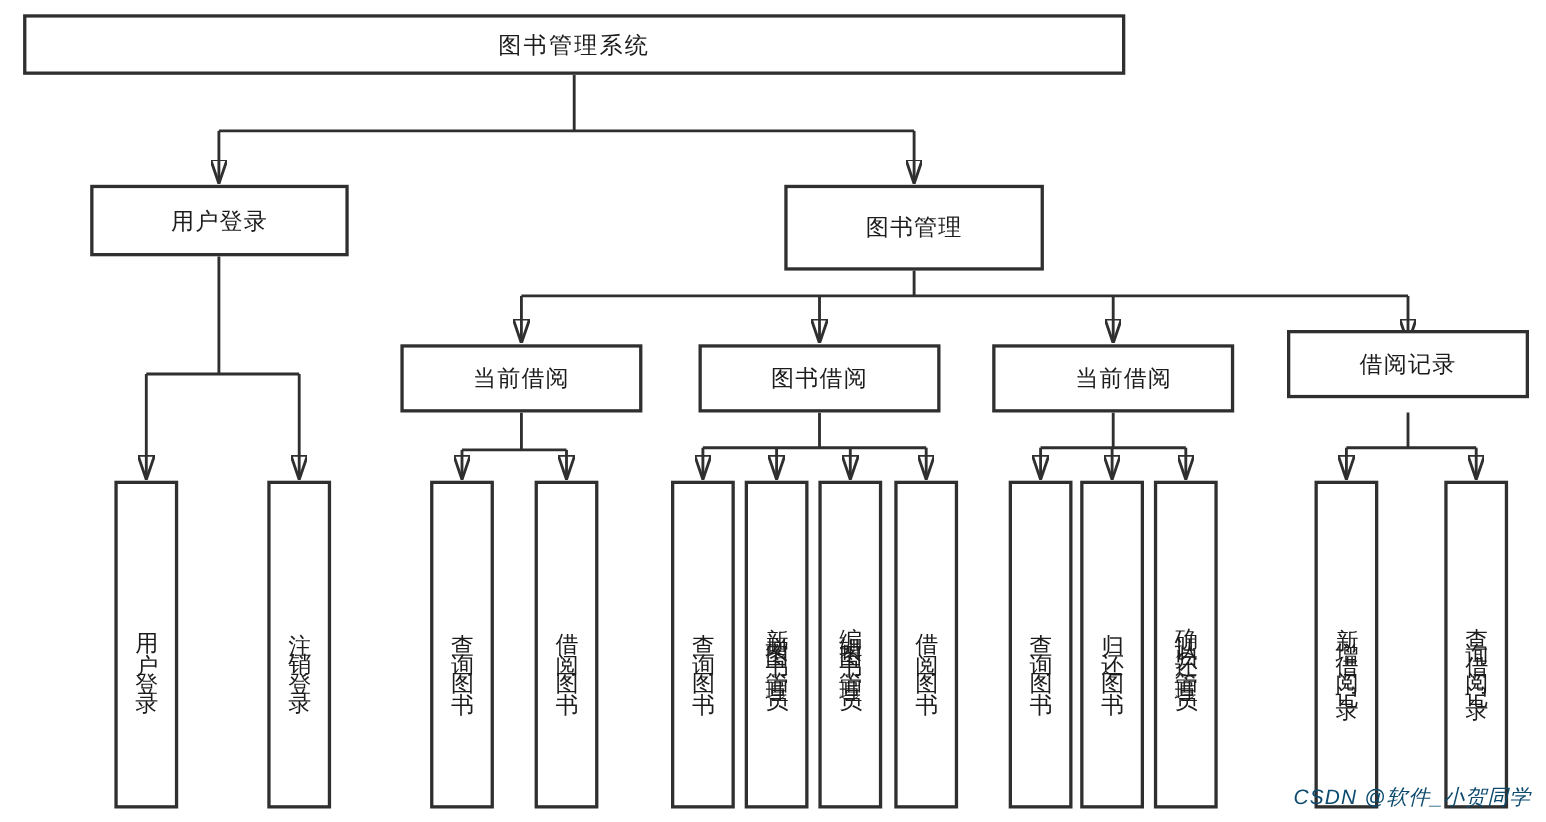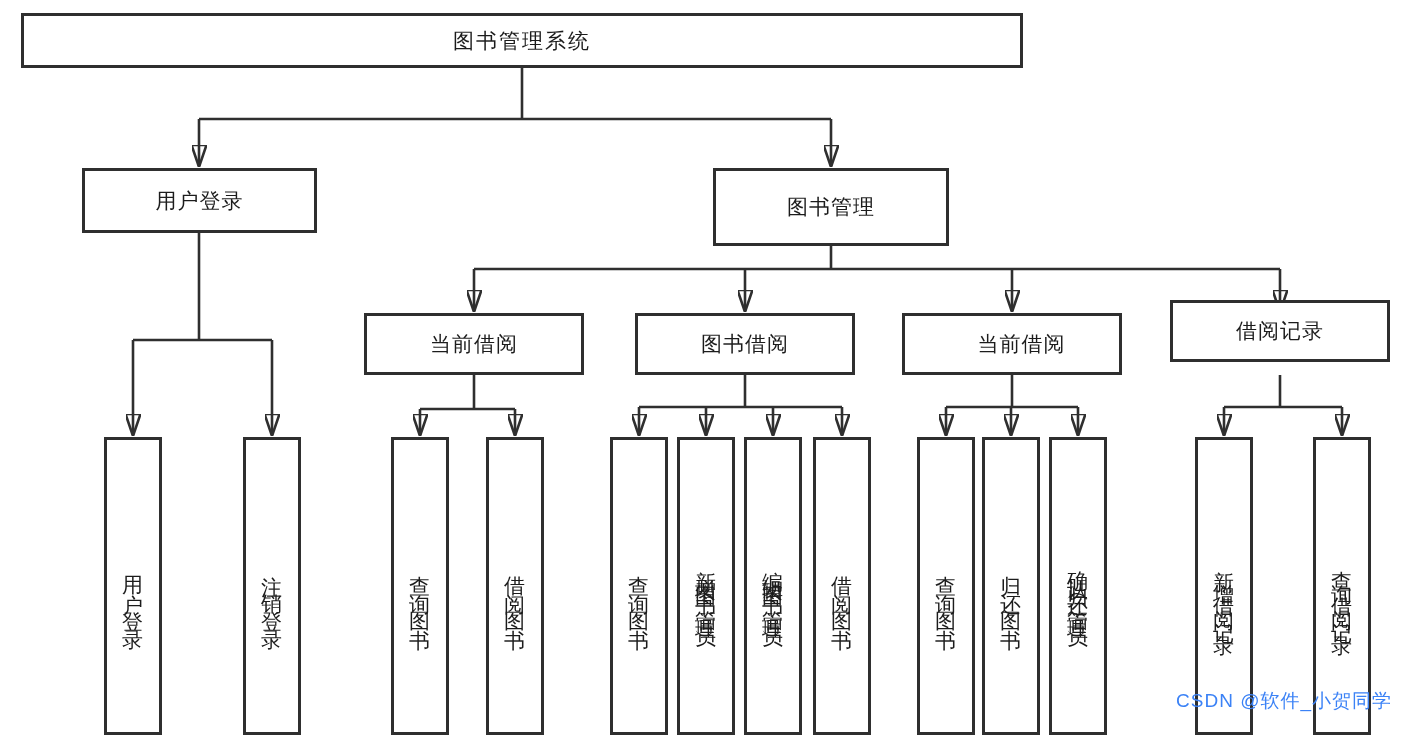--- a/index.html
+++ b/index.html
@@ -43,26 +43,27 @@
     text-orientation: mixed;
     font-size: 21px;
     line-height: 1;
     white-space: nowrap;
   }
   .ls4 { letter-spacing: 18px; text-indent: 18px; }
   .ls6 { letter-spacing: 13px; text-indent: 13px; }
   .ls9 { letter-spacing: 8px;  text-indent: 8px; }
   .watermark {
     position: absolute;
-    top: 688px;
+    top: 712px;
     right: 13px;
     font-size: 19px;
-    color: #3b82f6;
+    color: #0c4a6e;
     letter-spacing: 1px;
     z-index: 5;
+    font-style: italic;
   }
 </style>
 </head>
 <body>
 
 <div class="canvas">
 
   <svg class="connectors" viewBox="0 0 1405 747" xmlns="http://www.w3.org/2000/svg">
     <defs>
       <marker id="arr" markerUnits="userSpaceOnUse" markerWidth="22" markerHeight="15" viewBox="0 0 22 15" refX="21" refY="7.5" orient="auto">

